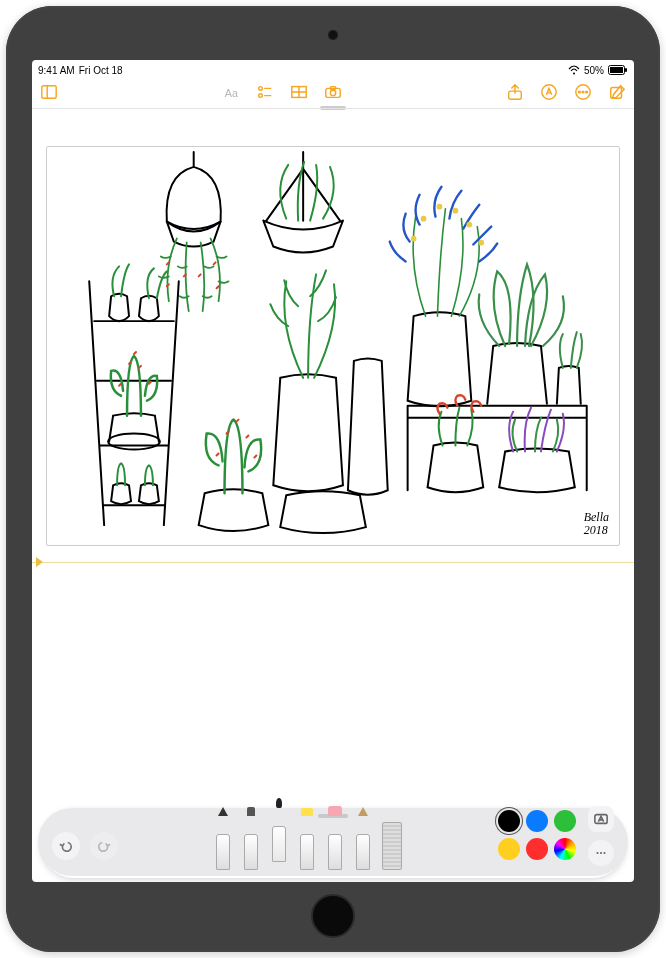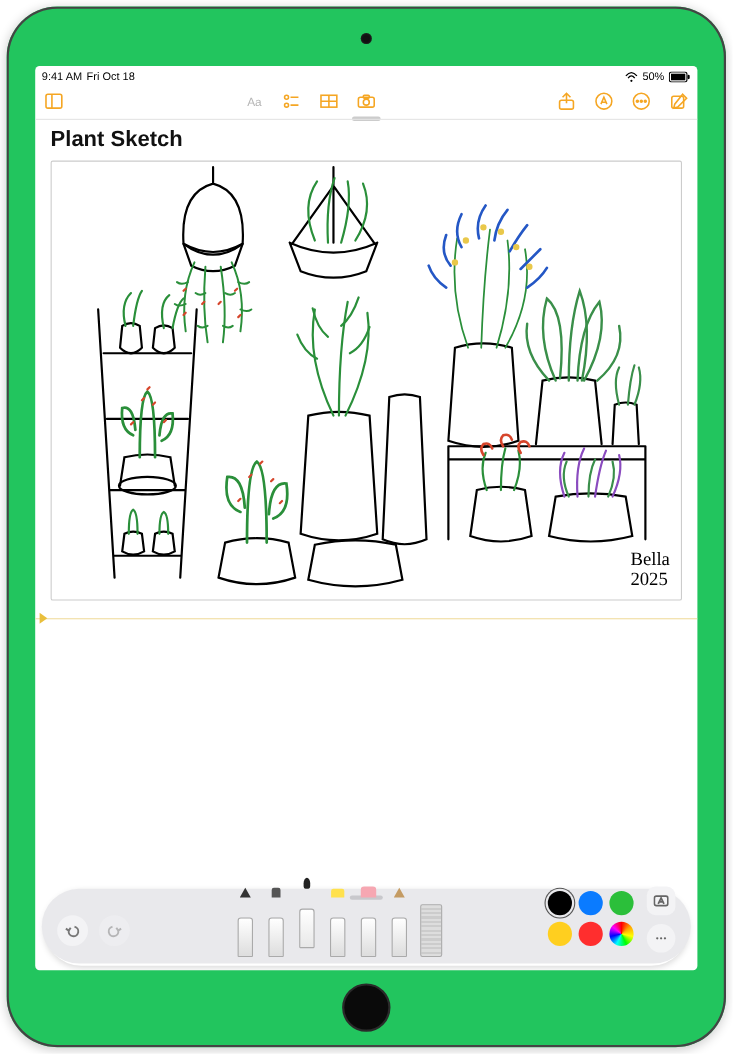--- a/index.html
+++ b/index.html
@@ -8,21 +8,21 @@
     height: 958px;
     background: #fff;
     font-family: -apple-system, "Helvetica Neue", Arial, sans-serif;
     display: flex;
     justify-content: center;
     align-items: center;
   }
   .device {
     width: 654px;
     height: 946px;
-    background: #22c55e;
+    background: #404040;
     border-radius: 46px;
     position: relative;
     box-shadow: inset 0 0 0 2px #444, 0 2px 10px rgba(0,0,0,.2);
   }
   .camera {
     position: absolute;
     top: 24px;
     left: 50%;
     transform: translateX(-50%);
     width: 10px; height: 10px;
@@ -88,21 +88,21 @@
   .sketch {
     position: absolute;
     top: 86px; left: 14px; right: 14px;
     height: 400px;
     border: 1px solid #ccc;
     border-radius: 2px;
     overflow:hidden;
   }
   .sketch-sig {
     position:absolute; right:10px; bottom:8px;
-    font-family: "Comic Sans MS", cursive; font-size:17px; 
+    font-family: "Comic Sans MS", cursive; font-size:12px; font-style:italic;
     line-height:1.1;
   }
   .cursor-line {
     position:absolute;
     top:502px; left:0; right:0;
     border-top:1px solid #f1dca0;
   }
   .cursor-marker {
     position:absolute; top:497px; left:4px;
     width:0;height:0;border-top:5px solid transparent;border-bottom:5px solid transparent;border-left:7px solid #e9bf3c;
@@ -265,21 +265,20 @@
               <rect x="3" y="5" width="12" height="12" rx="2"></rect>
               <path d="M14 3 L18 7 L9 16 L5 17 L6 13 Z"></path>
             </svg>
         </span>
       </div>
     </div>
 
     <div class="handle"></div>
     <div class="divider-top"></div>
 
-    <div class="note-title">Plant Sketch</div>
 
     <div class="sketch">
       <svg viewBox="0 0 570 400" width="100%" height="100%">
         <g stroke="#000" stroke-width="2" fill="none" stroke-linecap="round">
 
           <path d="M40 135 L55 380 M130 135 L115 380 M45 175 L125 175 M48 235 L122 235 M51 300 L119 300 M54 360 L116 360"></path>
 
           <path d="M60 170 Q70 180 80 170 M60 170 L62 150 Q70 145 78 150 L80 170"></path>
           <path d="M90 170 Q100 180 110 170 M90 170 L92 152 Q100 147 108 152 L110 170"></path>
           <g stroke="#2a8f3a">
@@ -383,21 +382,21 @@
           </g>
           <g stroke="#d6452b" stroke-width="2">
               <path d="M168 310 l2 -2 M178 288 l2 -2 M188 276 l2 -2 M198 292 l2 -2 M206 312 l2 -2"></path>
             </g>
 
           <path d="M232 382 Q275 394 318 382 L312 350 Q275 342 238 350 Z"></path>
         </g>
       </svg>
       <div class="sketch-sig">
         <div>Bella</div>
-        <div>2025</div>
+        <div>2018</div>
       </div>
     </div>
 
     <div class="cursor-line"></div>
     <div class="cursor-marker"></div>
 
     <div class="palette-shadow"></div>
     <div class="palette">
       <div class="grabber"></div>
       <div class="pg">

